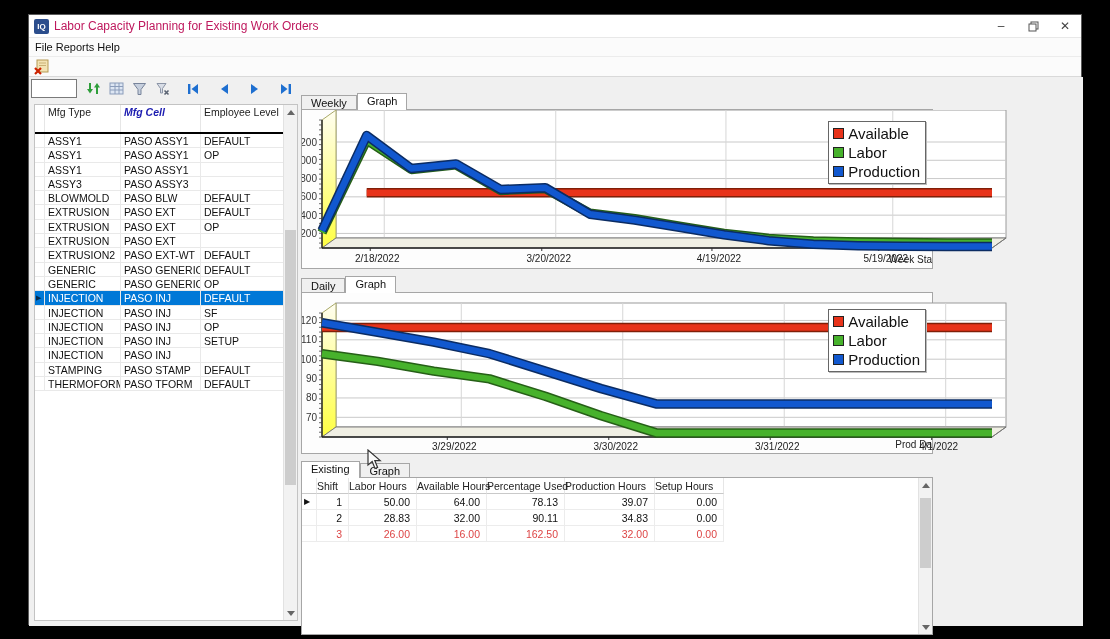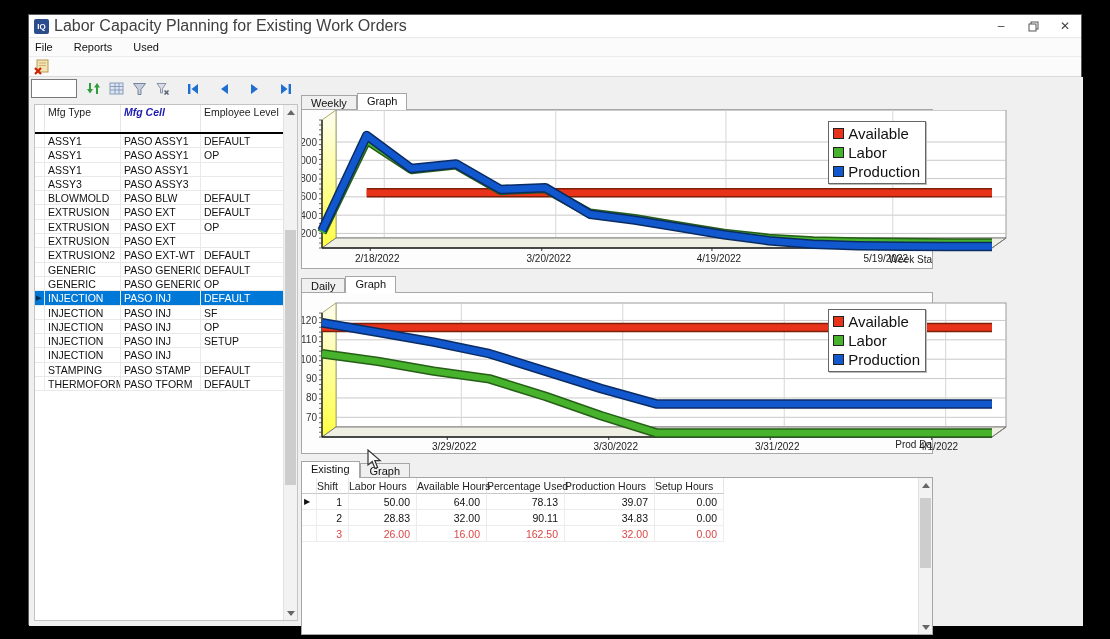--- a/index.html
+++ b/index.html
@@ -2,26 +2,26 @@
 <html><head>
 <meta charset="utf-8">
 <style>
   * { margin:0; padding:0; box-sizing:border-box; }
   html,body { width:1110px; height:639px; background:#000; font-family:"Liberation Sans", sans-serif; overflow:hidden; }
   .window { position:absolute; left:28px; top:14px; width:1054px; height:611px; background:#f0f0f0; border:1px solid #5a5a5a; }
 
   
   .titlebar { position:absolute; left:0; top:0; width:100%; height:23px; background:#ffffff; display:flex; align-items:center; border-bottom:1px solid #e8e8e8; }
   .app-icon { width:15px; height:15px; margin:0 5px 0 5px; background:#2b4d8c; color:#fff; font-size:8px; font-weight:bold; display:flex; align-items:center; justify-content:center; border-radius:2px; }
-  .title-text { font-size:16px; color:#404040;text-align:center; }
+  .title-text { font-size:12px; color:#be185d;text-align:center; }
   .win-controls { margin-left:auto; display:flex; height:100%; }
   .win-btn { width:32px; height:100%; display:flex; align-items:center; justify-content:center; color:#444; font-size:12px; background:transparent; border:none; }
 
   
-  .menubar { position:absolute; left:0; top:23px; width:100%; height:19px; background:#fbfbfb; display:flex; align-items:center; padding-left:6px; gap:21px; border-bottom:1px solid #ececec; }
+  .menubar { position:absolute; left:0; top:23px; width:100%; height:19px; background:#fbfbfb; display:flex; align-items:center; padding-left:6px; gap:3px; border-bottom:1px solid #ececec; }
   .menu-item { font-size:11px; color:#111; }
 
   
   .toolbar { position:absolute; left:0; top:42px; width:100%; height:20px; background:#fbfbfb; border-bottom:1px solid #d9d9d9; display:flex; align-items:center; padding-left:3px; }
   .tool-btn { width:20px; height:18px; border:none; background:transparent; display:flex; align-items:center; justify-content:center; }
 
   .content { position:absolute; left:0; top:62px; width:1054px; height:549px; background:#f0f0f0; }
 
   
   .search-input { position:absolute; left:2px; top:2px; width:46px; height:19px; border:1px solid #7a7a7a; background:#fff; font-size:11px; padding:0 3px; }
@@ -88,21 +88,21 @@
           <rect x="1" y="3" width="7" height="7" fill="#fff" stroke="#555" stroke-width="1"></rect>
         </svg>
       </button>
       <button class="win-btn">✕</button>
     </span>
   </div>
 
   <div class="menubar">
     <span class="menu-item">File</span>
     <span class="menu-item">Reports</span>
-    <span class="menu-item">Used</span>
+    <span class="menu-item">Help</span>
   </div>
 
   <div class="toolbar">
     <button class="tool-btn">
       <svg width="16" height="16" viewBox="0 0 16 16">
         <rect x="3" y="1" width="11" height="12" fill="#f3e3b4" stroke="#b59a55" stroke-width="1"></rect>
         <line x1="5" y1="4" x2="12" y2="4" stroke="#c9b275" stroke-width="1"></line>
         <line x1="5" y1="6.5" x2="12" y2="6.5" stroke="#c9b275" stroke-width="1"></line>
         <path d="M1,9 L7,15 M7,9 L1,15" stroke="#cc2200" stroke-width="2.2"></path>
       </svg>

